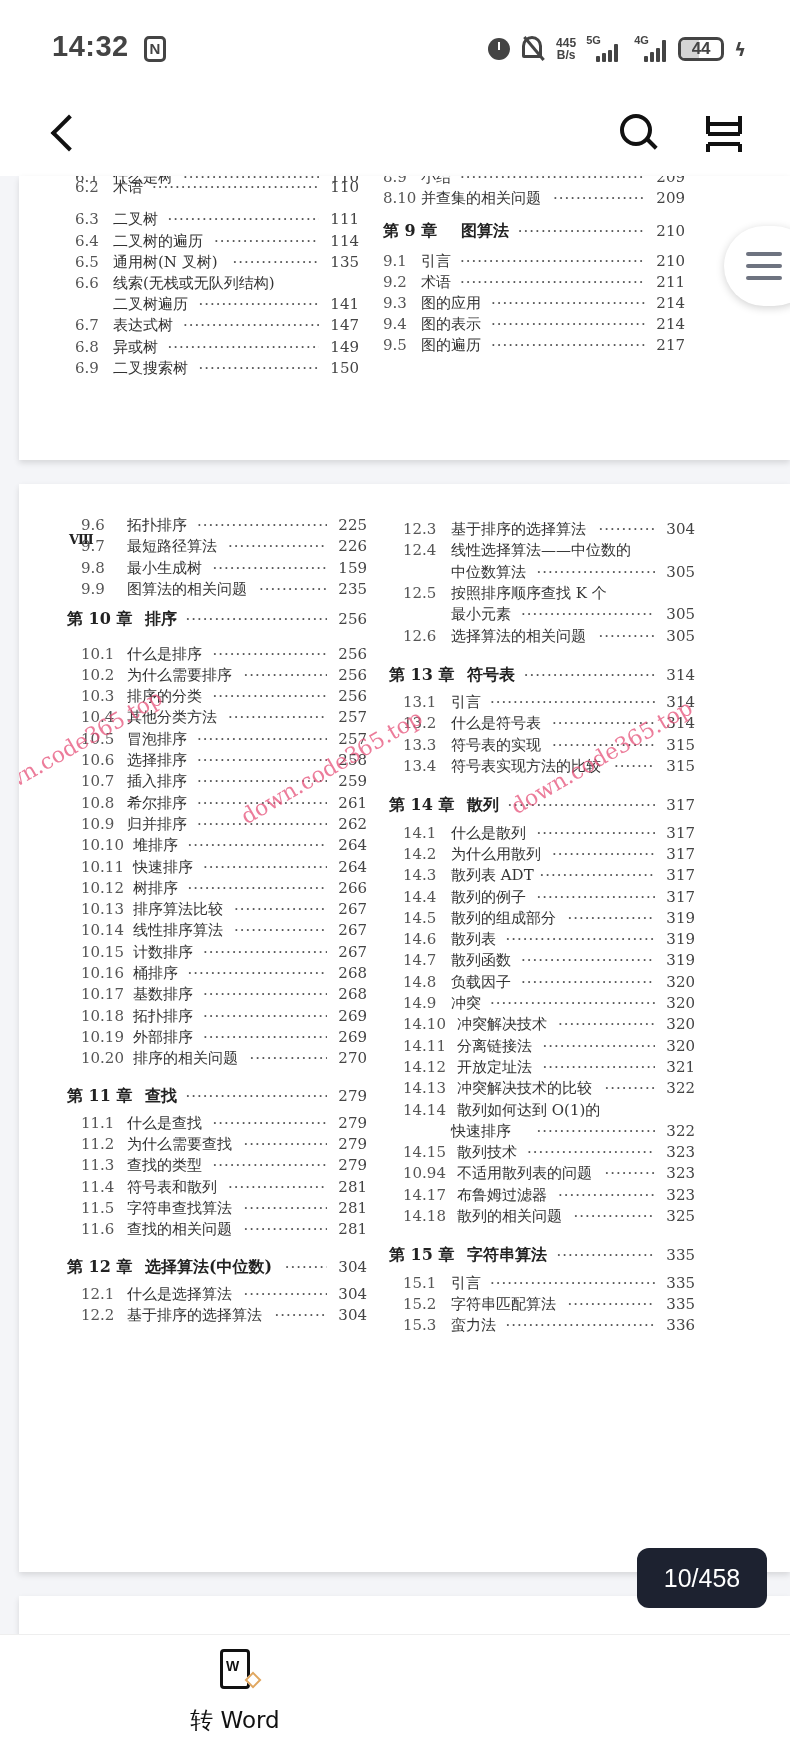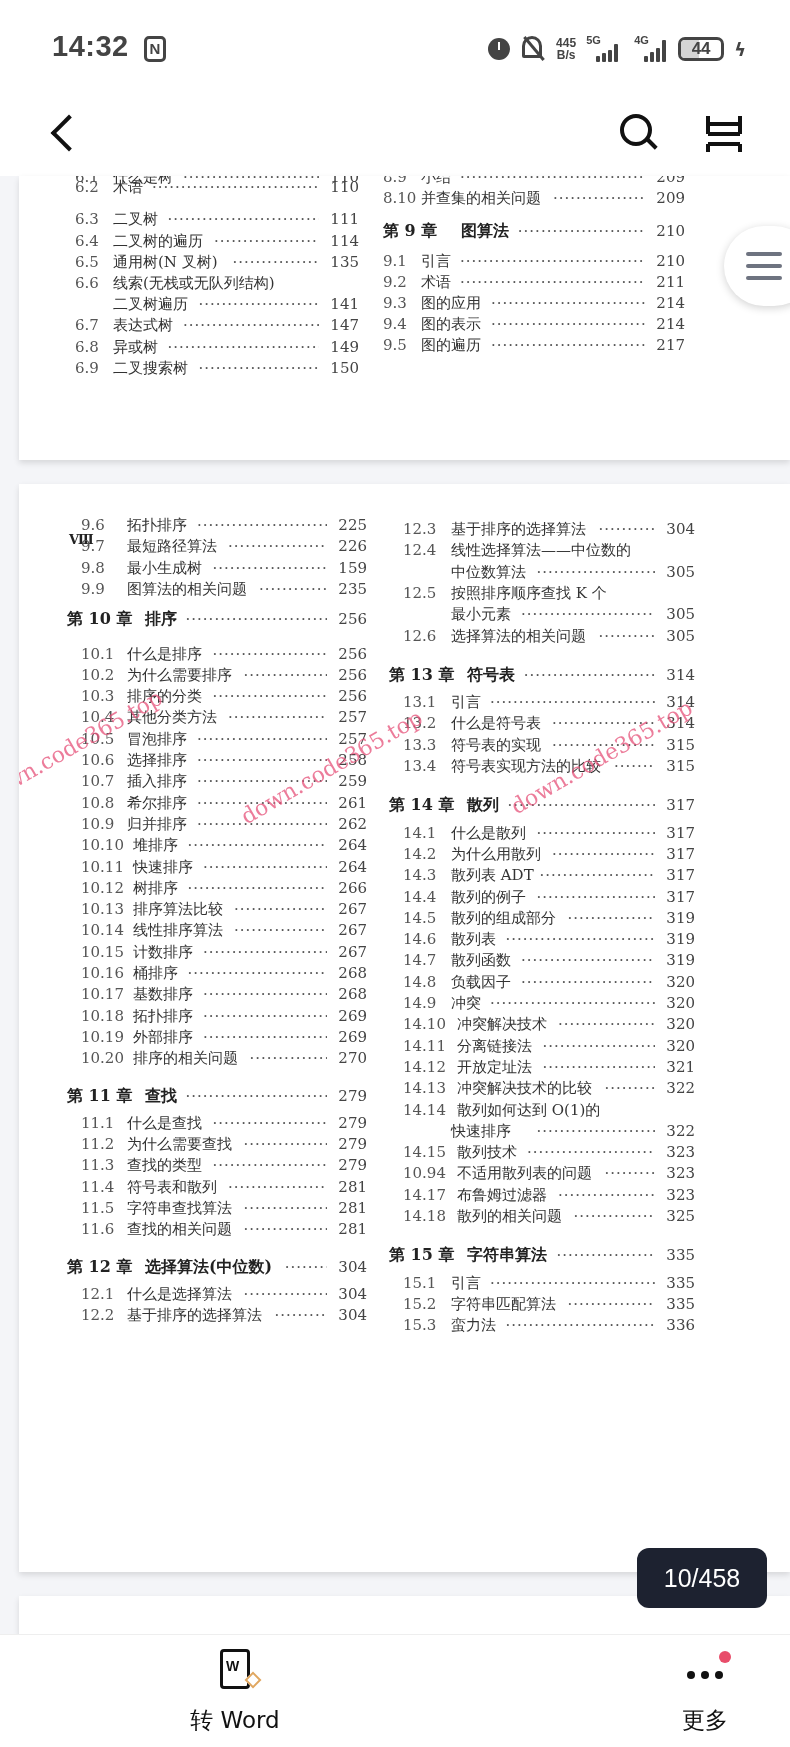--- a/index.html
+++ b/index.html
@@ -686,22 +686,13 @@
 <div class="page-indicator">10/458</div>
 
 <div class="bottombar">
   <div class="nav-item" style="left:160px;">
     <div class="nav-icon word-ic">
       <span class="w">W</span>
       <span class="gem"></span>
     </div>
     <div class="nav-label">转 Word</div>
   </div>
-  <div class="nav-item" style="left:630px;">
-    <div class="nav-icon more-ic">
-      <div class="d" style="left:4px;"></div>
-        <div class="d" style="left:18px;"></div>
-        <div class="d" style="left:32px;"></div>
-      <div class="badge"></div>
-    </div>
-    <div class="nav-label">更多</div>
-  </div>
 </div>
 
 </body></html>

